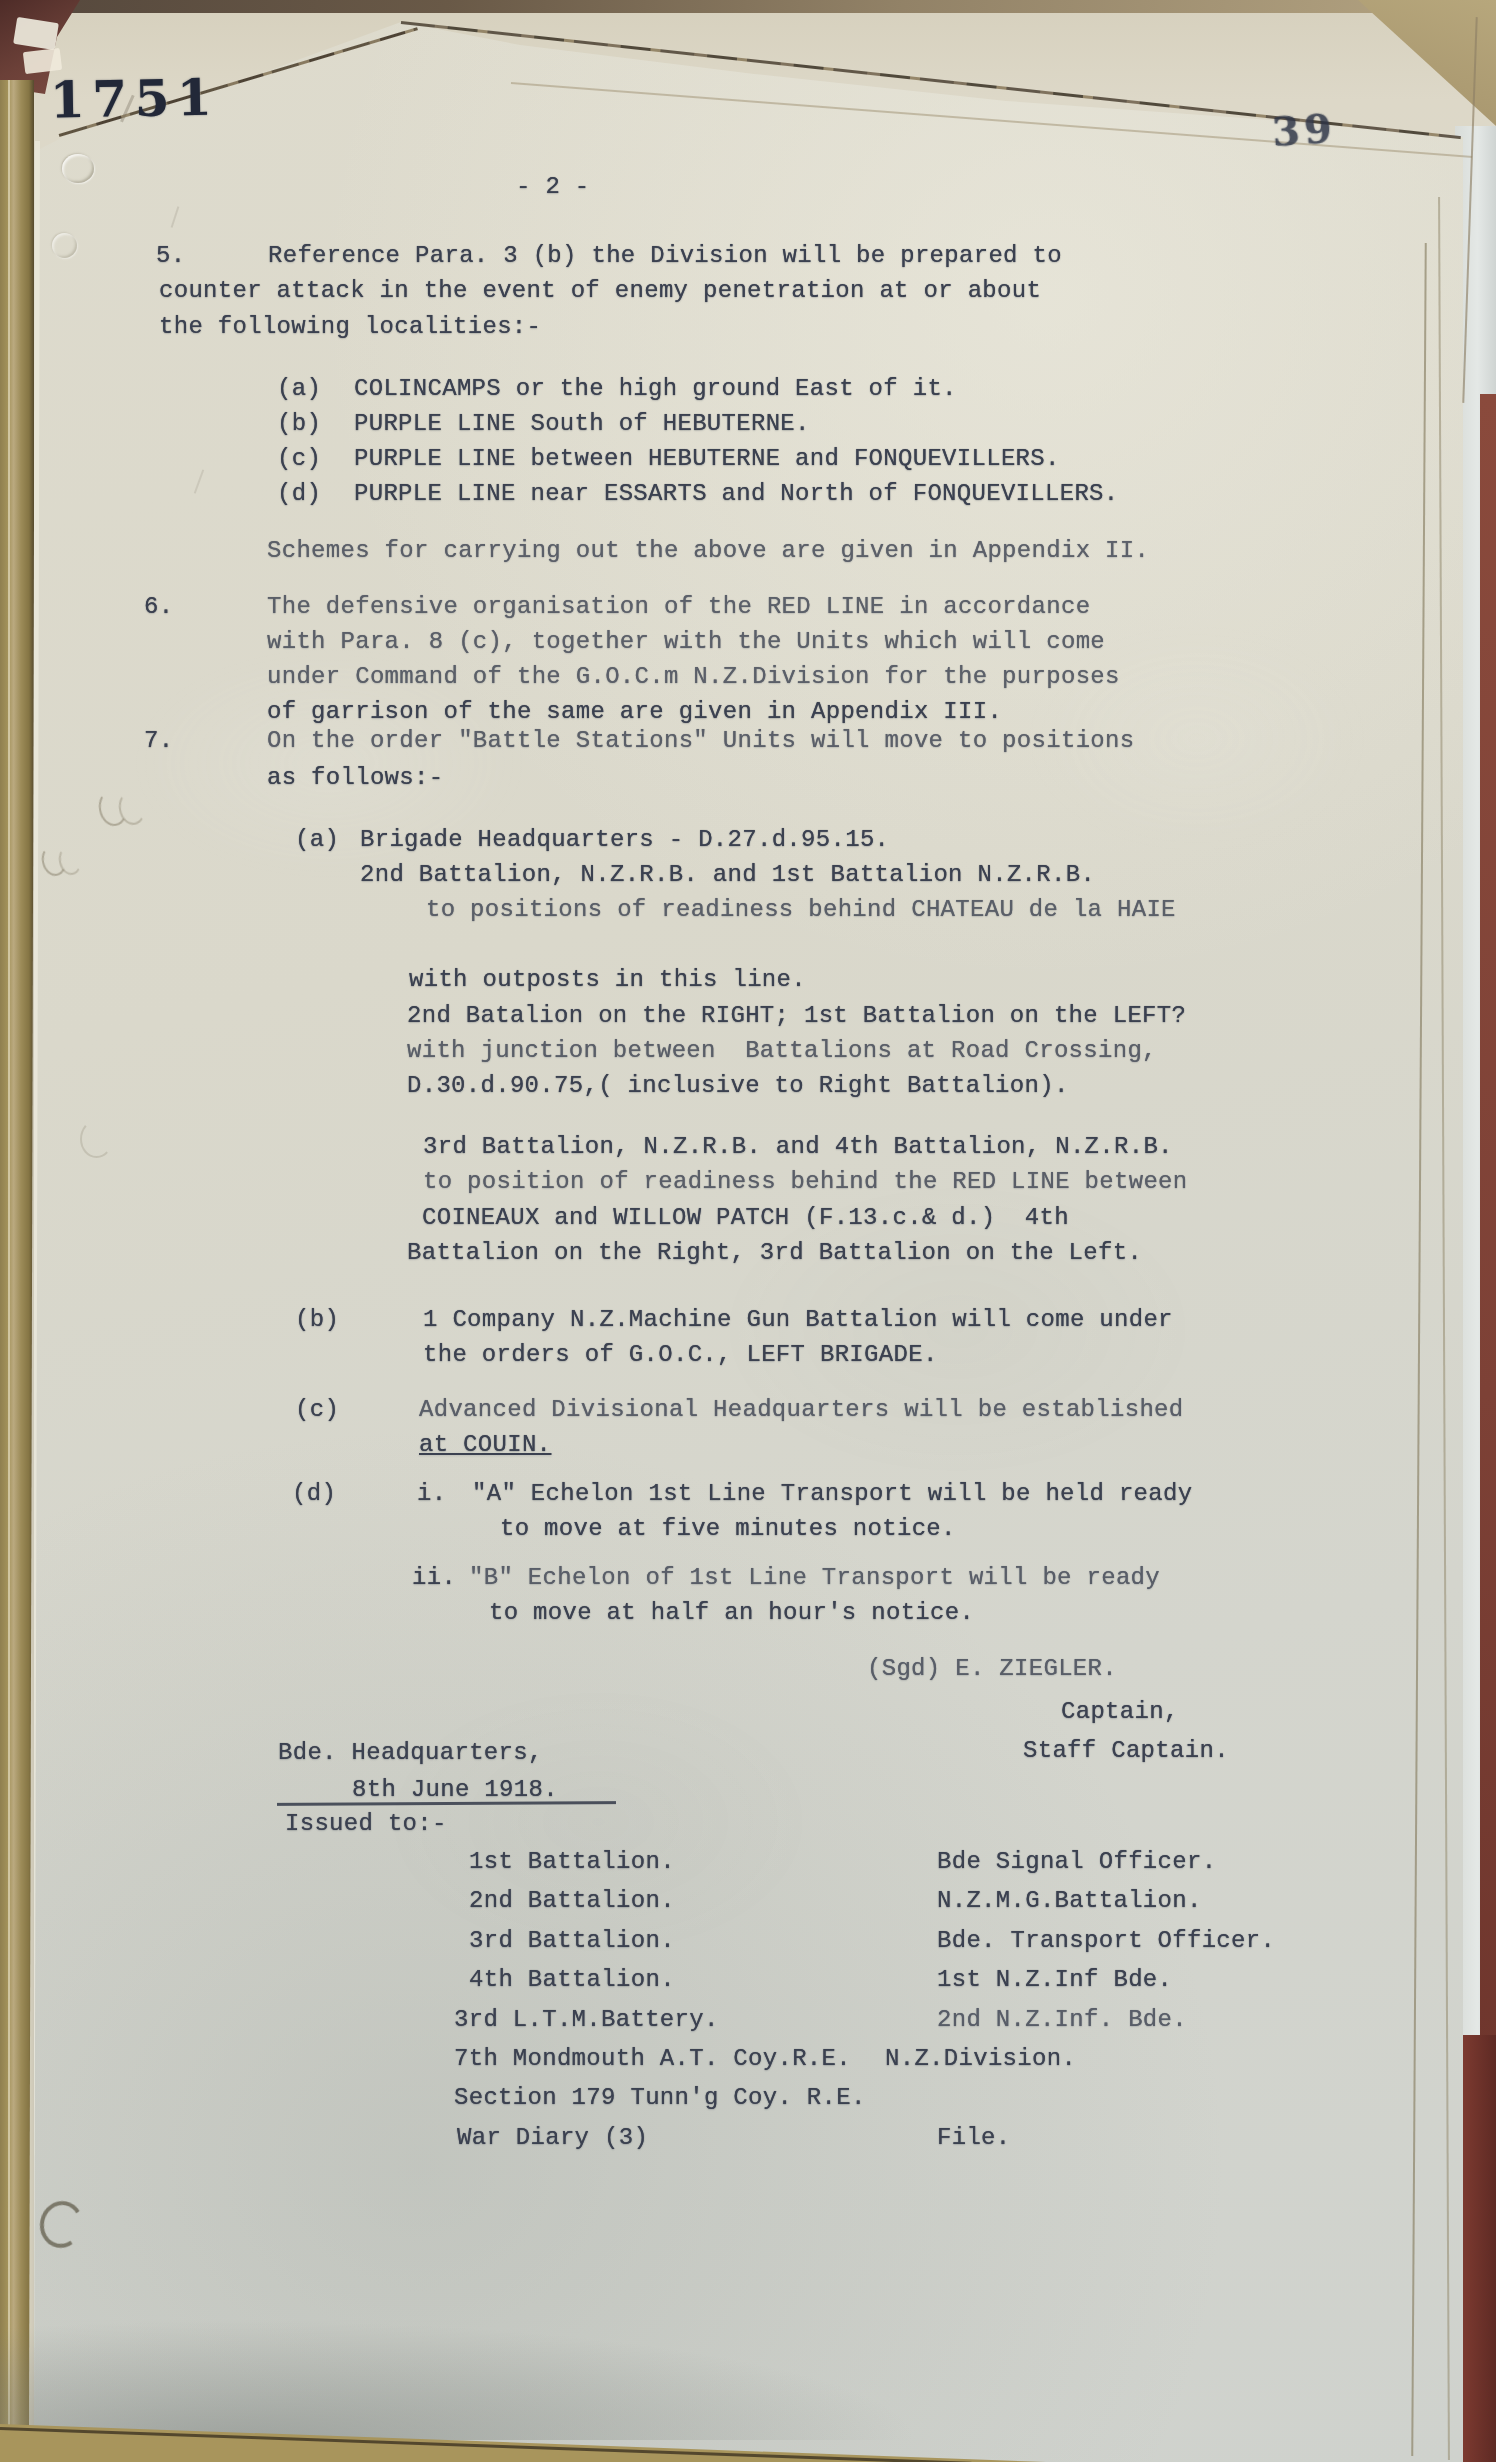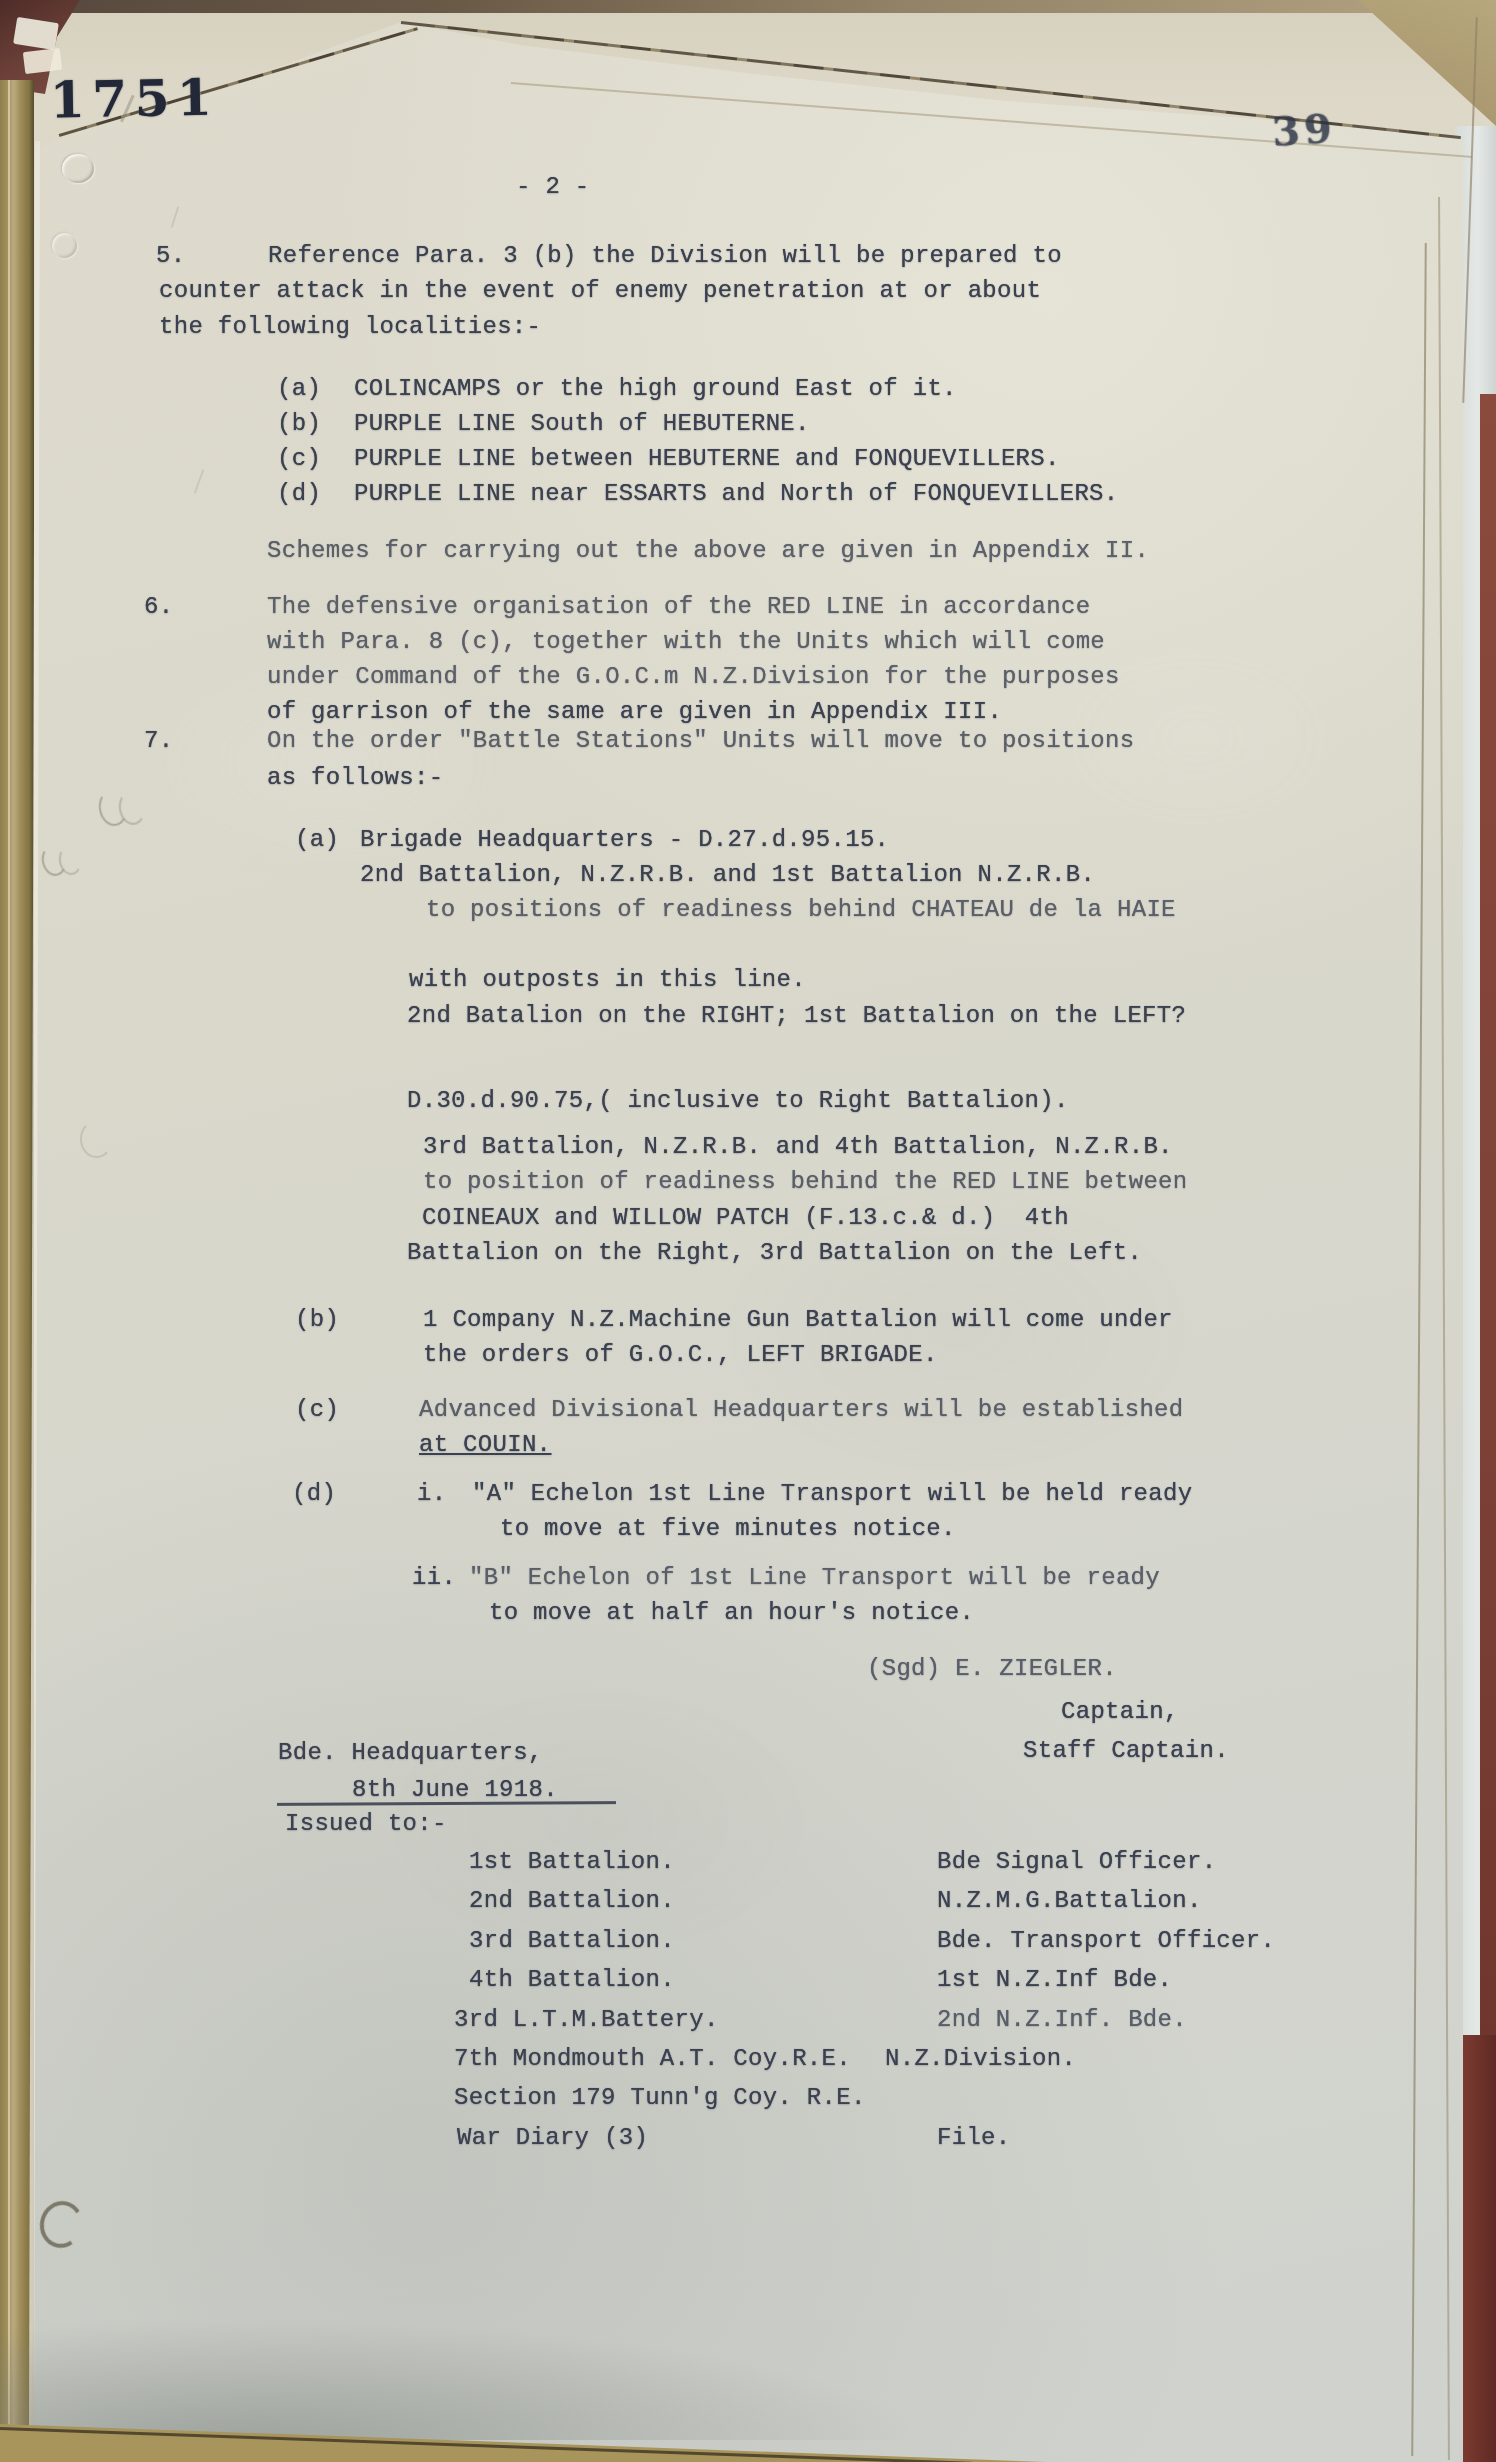--- a/index.html
+++ b/index.html
@@ -158,21 +158,22 @@
   <div class="tw" style="left:144px;top:727px;">7.</div>
   <div class="tw fd" style="left:267px;top:727px;">On the order "Battle Stations" Units will move to positions</div>
   <div class="tw" style="left:267px;top:764px;">as follows:-</div>
 
   <div class="tw" style="left:295px;top:826px;">(a)</div>
   <div class="tw" style="left:360px;top:826px;">Brigade Headquarters - D.27.d.95.15.</div>
   <div class="tw" style="left:360px;top:861px;">2nd Battalion, N.Z.R.B. and 1st Battalion N.Z.R.B.</div>
   <div class="tw fd" style="left:426px;top:896px;">to positions of readiness behind CHATEAU de la HAIE</div>
   <div class="tw" style="left:409px;top:966px;">with outposts in this line.</div>
   <div class="tw" style="left:407px;top:1002px;">2nd Batalion on the RIGHT; 1st Battalion on the LEFT?</div>
-  <div class="tw" style="left:407px;top:1072px;margin-top:15px;">D.30.d.90.75,( inclusive to Right Battalion).</div>
+  <div class="tw fd" style="left:407px;top:1037px;">with junction between  Battalions at Road Crossing,</div>
+  <div class="tw" style="left:407px;top:1072px;">D.30.d.90.75,( inclusive to Right Battalion).</div>
 
   <div class="tw" style="left:423px;top:1133px;">3rd Battalion, N.Z.R.B. and 4th Battalion, N.Z.R.B.</div>
   <div class="tw fd" style="left:423px;top:1168px;">to position of readiness behind the RED LINE between</div>
   <div class="tw" style="left:422px;top:1204px;">COINEAUX and WILLOW PATCH (F.13.c.&amp; d.)  4th</div>
   <div class="tw" style="left:407px;top:1239px;">Battalion on the Right, 3rd Battalion on the Left.</div>
 
   <div class="tw" style="left:295px;top:1306px;">(b)</div>
   <div class="tw" style="left:423px;top:1306px;">1 Company N.Z.Machine Gun Battalion will come under</div>
   <div class="tw" style="left:423px;top:1341px;">the orders of G.O.C., LEFT BRIGADE.</div>
 

